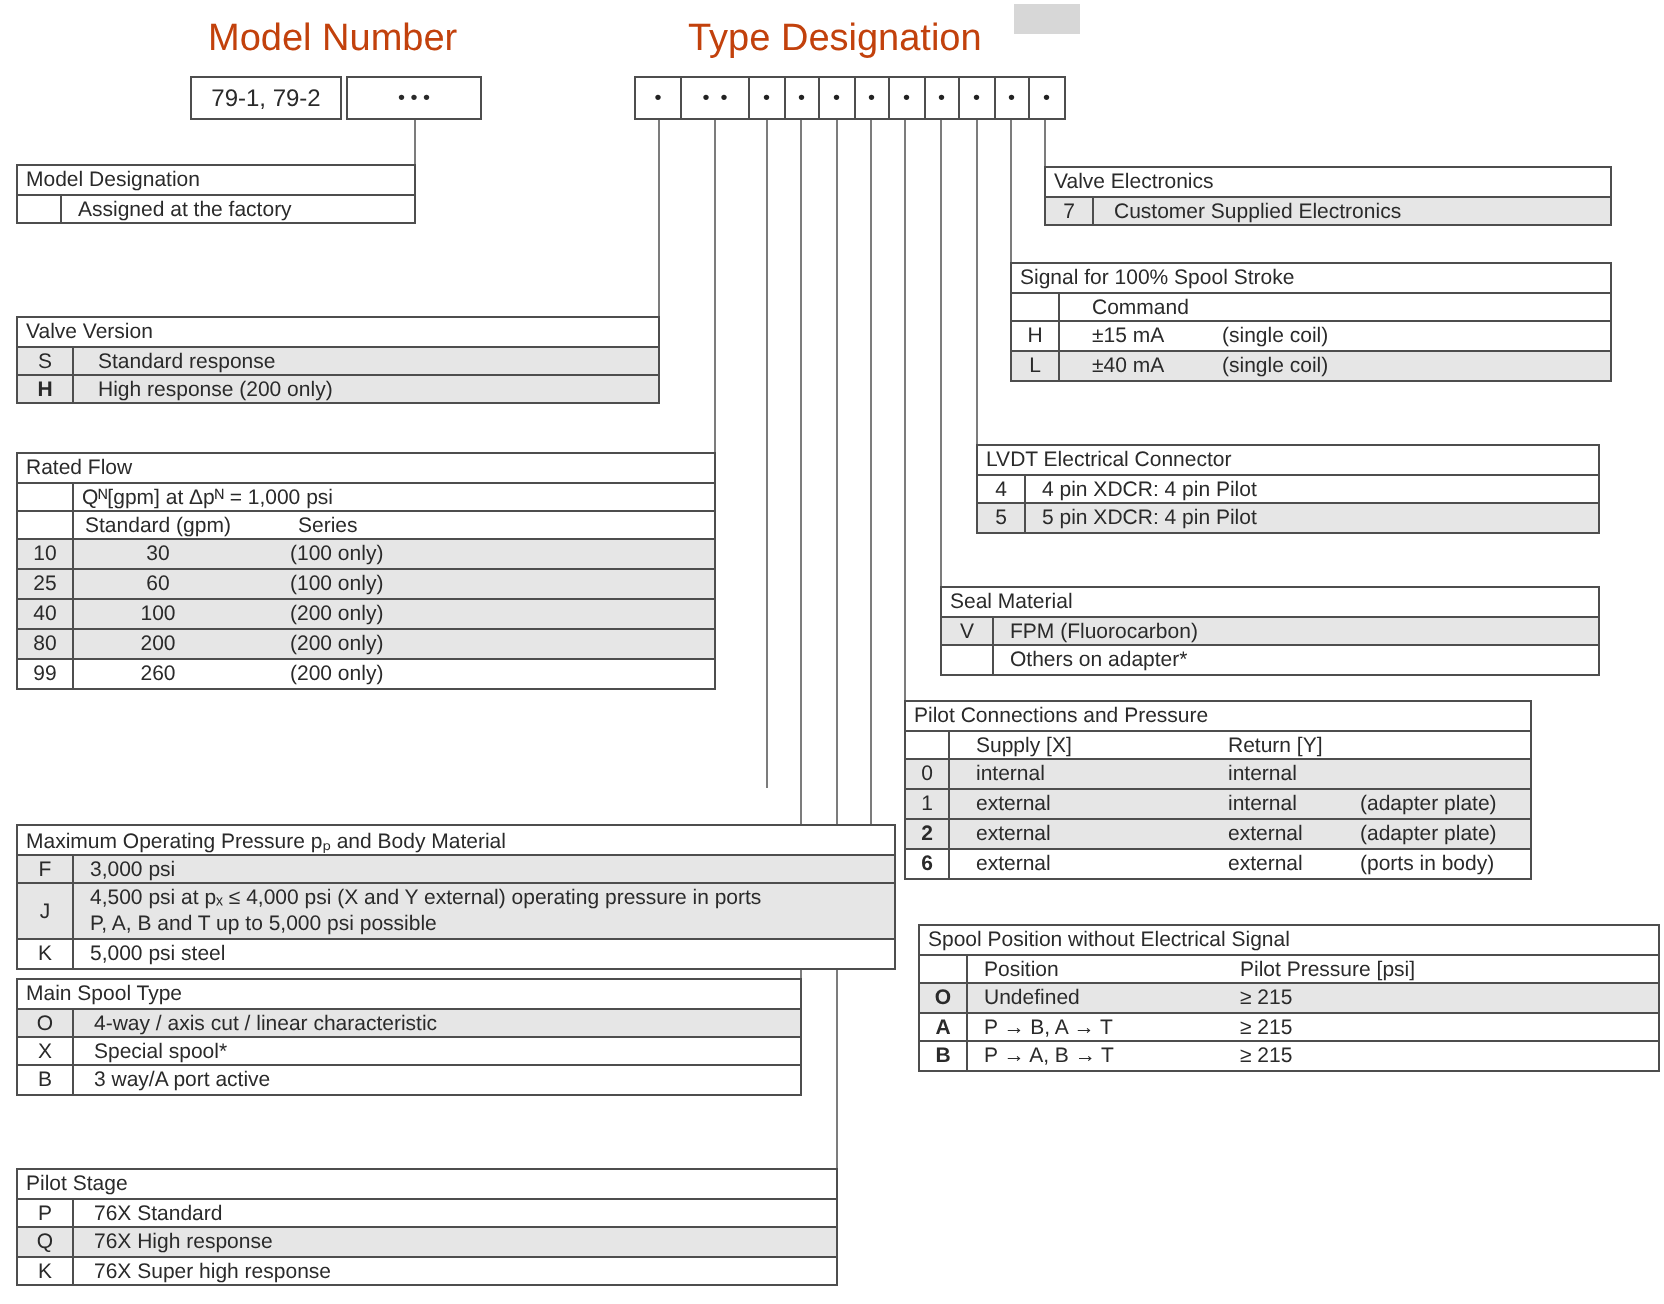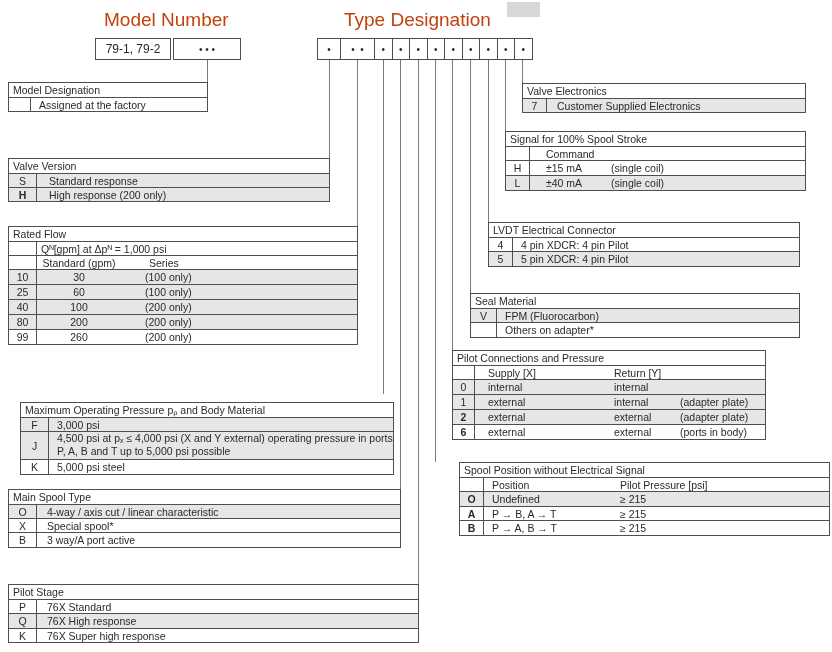--- a/index.html
+++ b/index.html
@@ -18,21 +18,21 @@
   .t{position:absolute;border:1px solid #4e4e4e;box-sizing:border-box;background:#fff;font-size:10.5px;}
   .r{display:flex;align-items:stretch;height:14px;border-top:1px solid #4e4e4e;box-sizing:border-box;background:#fff;}
   .r:first-child{border-top:none;}
   .hdr{align-items:center;padding-left:4px;white-space:nowrap;}
   .h15{height:15px;}.h28{height:28px;}
   .s{background:#e6e6e6;}
   .k{flex:none;border-right:1px solid #4e4e4e;display:flex;align-items:center;justify-content:center;box-sizing:border-box;}
   .k22 .k{width:22px;}.k24 .k{width:24px;}.k26 .k{width:26px;}.k28 .k{width:28px;}
   .d{display:flex;align-items:center;padding-left:10px;white-space:nowrap;}
   .p4{padding-left:4px;}.p8{padding-left:8px;}.p12{padding-left:12px;}.p16{padding-left:16px;}
-  .d2{display:flex;flex-direction:column;justify-content:flex-start;padding-left:8px;line-height:13px;white-space:nowrap;}
+  .d2{display:flex;flex-direction:column;justify-content:center;padding-left:8px;line-height:13px;white-space:nowrap;}
   .fc{width:84px;display:flex;align-items:center;justify-content:center;white-space:nowrap;}
   .sc{display:flex;align-items:center;padding-left:4px;white-space:nowrap;margin-left:20px;}
   .scl{padding-left:8px;}
   .sgd{width:81px;padding-left:16px;display:flex;align-items:center;box-sizing:border-box;white-space:nowrap;}
   .nt{display:flex;align-items:center;white-space:nowrap;}
   .pcs{width:139px;padding-left:13px;display:flex;align-items:center;box-sizing:border-box;white-space:nowrap;}
   .pcr{width:66px;display:flex;align-items:center;white-space:nowrap;}
   .spp{width:136px;padding-left:8px;display:flex;align-items:center;box-sizing:border-box;white-space:nowrap;}
   .b{font-weight:bold;}
 </style>
@@ -126,21 +126,21 @@
       <div class="fc">200</div>
       <div class="sc">(200 only)</div>
     </div>
     <div class="r h15">
       <div class="k">99</div>
       <div class="fc">260</div>
       <div class="sc">(200 only)</div>
     </div>
   </div>
 
-  <div class="t k28" style="left:8px;top:402px;width:374px;margin-left:12px;">
+  <div class="t k28" style="left:8px;top:412px;width:440px;">
     <div class="r hdr">Maximum Operating Pressure pₚ and Body Material</div>
     <div class="r s">
       <div class="k">F</div>
       <div class="d p8">3,000 psi</div>
     </div>
     <div class="r h28 s">
       <div class="k">J</div>
       <div class="d2">
         <div>4,500 psi at pₓ ≤ 4,000 psi (X and Y external) operating pressure in ports</div>
         <div>P, A, B and T up to 5,000 psi possible</div>

